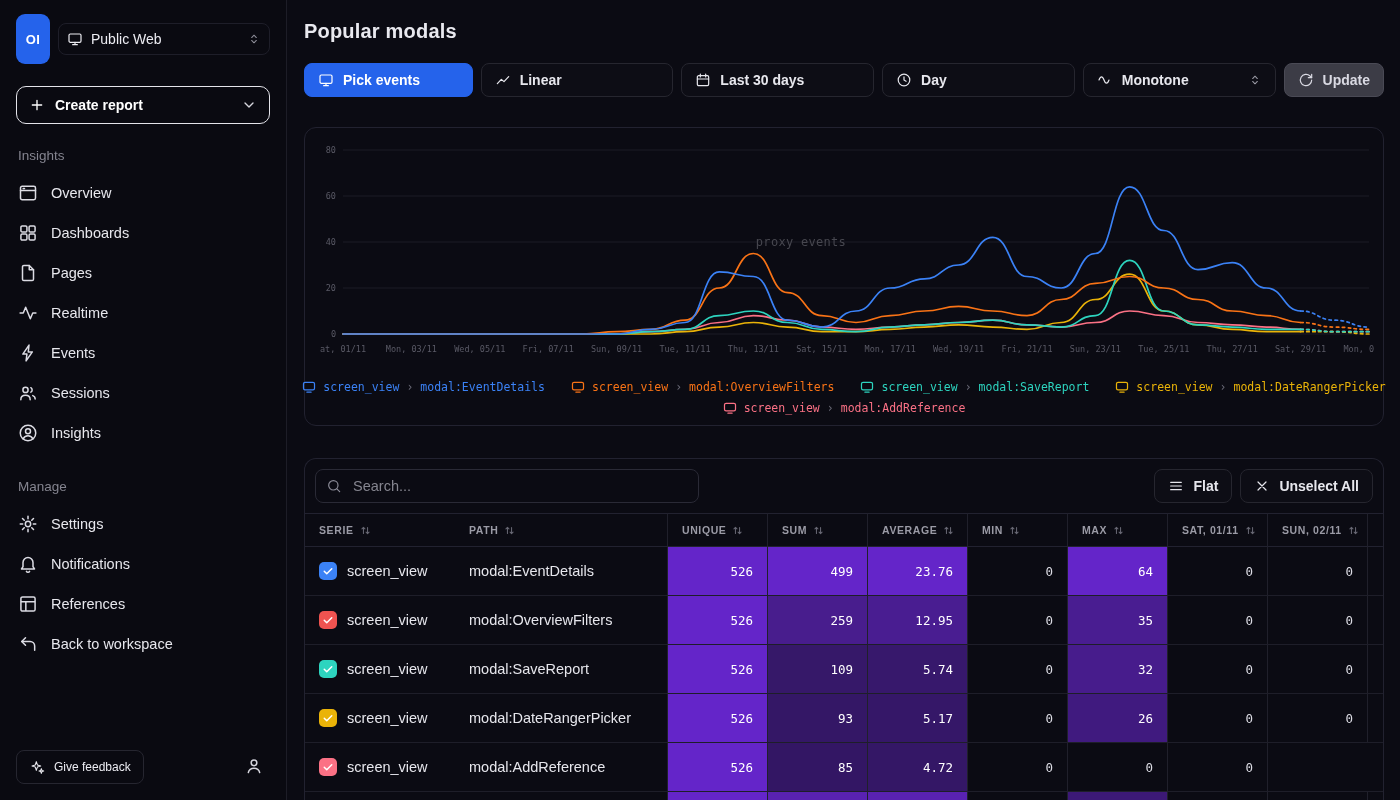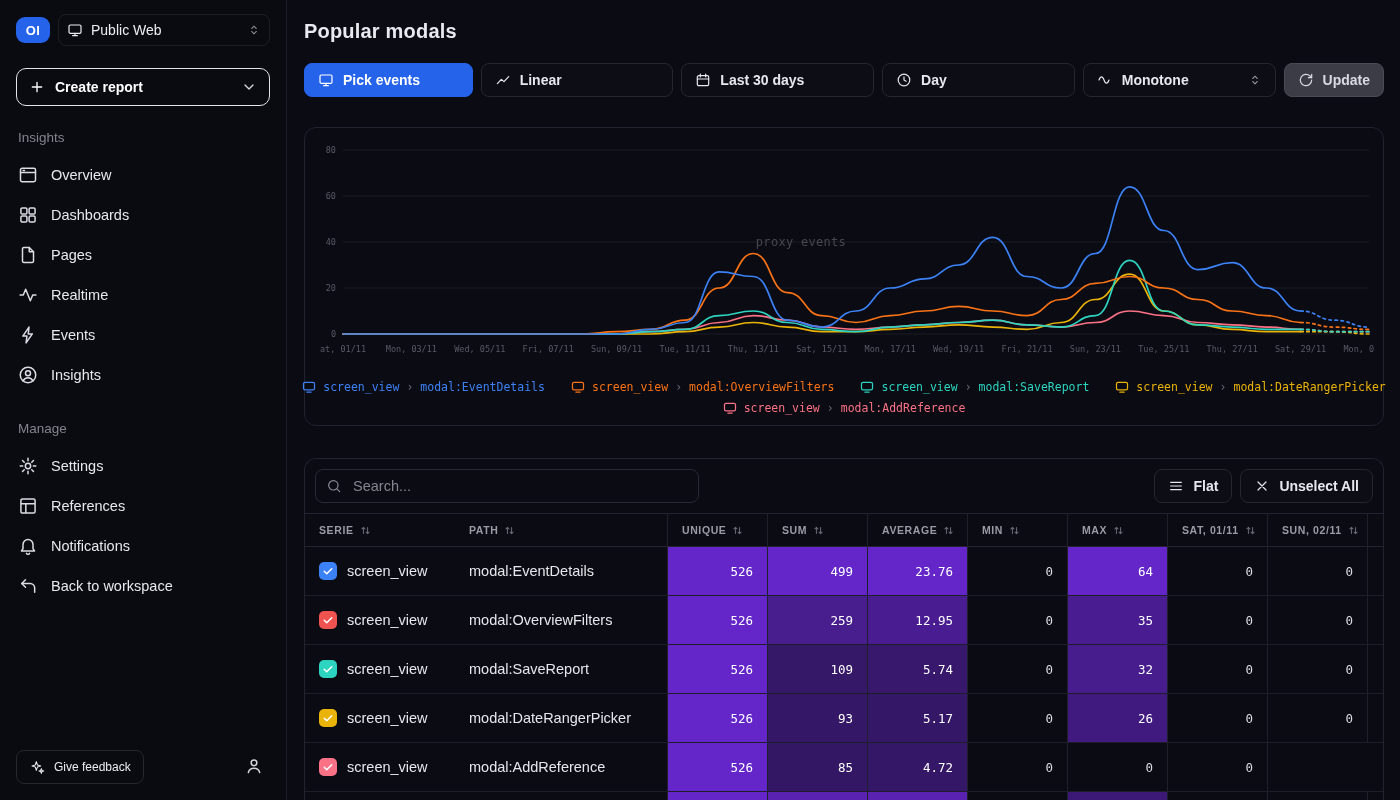--- a/index.html
+++ b/index.html
@@ -6,21 +6,21 @@
   body{width:1400px;height:800px;overflow:hidden;background:#0b0b13;color:#e9e9ef;
        font-family:"Liberation Sans",sans-serif;font-size:14px;display:flex}
   button{font-family:inherit}
   .ic{display:inline-flex;flex:none;width:18px;height:18px}
   .ic svg{width:100%;height:100%;display:block}
   .ic20{width:20px;height:20px}.ic16{width:16px;height:16px}.ic14{width:14px;height:14px}
   
   .sidebar{width:287px;box-sizing:border-box;flex:none;display:flex;flex-direction:column;
            background:#0a0a11;border-right:1px solid #1d1d27;padding:14px 16px 16px}
   .ws-row{display:flex;align-items:center;gap:8px}
-  .logo{width:34px;height:26px;border-radius:9px;background:#2563eb;color:#fff;font-weight:700;
+  .logo{width:34px;height:50px;border-radius:9px;background:#2563eb;color:#fff;font-weight:700;
         font-size:13px;display:flex;align-items:center;justify-content:center;letter-spacing:.5px;cursor:pointer}
   .ws-select{flex:1;display:flex;align-items:center;gap:8px;height:30px;padding:0 8px;border-radius:8px;
              border:1px solid #1e1e29;color:#ececf2;font-weight:400;cursor:pointer}
   .ws-select .dim{margin-left:auto;color:#8d8d98}
   .create-btn{margin-top:22px;height:38px;border-radius:10px;border:1px solid #e4e4ea;background:transparent;
               color:#fff;display:flex;align-items:center;gap:10px;padding:0 12px;font-size:14px;font-weight:600;cursor:pointer}
   .create-btn .right{margin-left:auto;color:#d6d6de}
   #sidebar-nav{margin-top:24px}
   .sec-label{font-size:13.5px;color:#84848f;margin:0 0 10px 2px}
   .sec-label:not(:first-child){margin-top:26px}
@@ -150,54 +150,63 @@
         <span class="ic ic20">
           <svg viewBox="0 0 24 24" fill="none" stroke="currentColor" stroke-width="1.8" stroke-linejoin="round">
             <path d="M13.2 2.5 5.8 13.3h4.9l-1 8.2 7.5-10.8h-4.9z"></path>
           </svg>
         </span>
         <span class="nav-label">Events</span>
       </div>
       <div class="nav-item">
         <span class="ic ic20">
           <svg viewBox="0 0 24 24" fill="none" stroke="currentColor" stroke-width="1.8" stroke-linecap="round" stroke-linejoin="round">
+            <circle cx="9" cy="8.3" r="3.1"></circle>
+            <path d="M3.4 20c0-3.3 2.4-5.2 5.6-5.2s5.6 1.9 5.6 5.2M15.4 5.6a3.1 3.1 0 0 1 0 5.4M17.7 15.1c1.8.7 2.9 2.2 2.9 4.2"></path>
+          </svg>
+        </span>
+        <span class="nav-label">Sessions</span>
+      </div>
+      <div class="nav-item">
+        <span class="ic ic20">
+          <svg viewBox="0 0 24 24" fill="none" stroke="currentColor" stroke-width="1.8" stroke-linecap="round" stroke-linejoin="round">
             <circle cx="12" cy="12" r="9.3"></circle>
             <circle cx="12" cy="10" r="3"></circle>
             <path d="M6.2 19.3c1.1-2.7 3.2-3.9 5.8-3.9s4.7 1.2 5.8 3.9"></path>
           </svg>
         </span>
         <span class="nav-label">Insights</span>
       </div>
       <div class="sec-label">Manage</div>
       <div class="nav-item">
         <span class="ic ic20">
           <svg viewBox="0 0 24 24" fill="none" stroke="currentColor" stroke-width="1.8" stroke-linecap="round">
             <circle cx="12" cy="12" r="3.2"></circle>
             <path d="M12 2.7v2.9M12 18.4v2.9M2.7 12h2.9M18.4 12h2.9M5.4 5.4l2.1 2.1M16.5 16.5l2.1 2.1M18.6 5.4l-2.1 2.1M7.5 16.5l-2.1 2.1"></path>
           </svg>
         </span>
         <span class="nav-label">Settings</span>
       </div>
       <div class="nav-item">
         <span class="ic ic20">
+          <svg viewBox="0 0 24 24" fill="none" stroke="currentColor" stroke-width="1.8" stroke-linecap="round" stroke-linejoin="round">
+            <path d="M18 15.2v-5a6 6 0 1 0-12 0v5L4.2 18h15.6z"></path>
+            <path d="M10.1 20.8a2.1 2.1 0 0 0 3.8 0"></path>
+          </svg>
+        </span>
+        <span class="nav-label">Notifications</span>
+      </div>
+      <div class="nav-item">
+        <span class="ic ic20">
           <svg viewBox="0 0 24 24" fill="none" stroke="currentColor" stroke-width="1.8" stroke-linejoin="round">
             <rect x="3.5" y="3.5" width="17" height="17" rx="2"></rect>
             <path d="M3.5 9.3h17M9.4 9.3v11.2"></path>
           </svg>
         </span>
         <span class="nav-label">References</span>
-      </div>
-      <div class="nav-item">
-        <span class="ic ic20">
-          <svg viewBox="0 0 24 24" fill="none" stroke="currentColor" stroke-width="1.8" stroke-linecap="round" stroke-linejoin="round">
-            <path d="M18 15.2v-5a6 6 0 1 0-12 0v5L4.2 18h15.6z"></path>
-            <path d="M10.1 20.8a2.1 2.1 0 0 0 3.8 0"></path>
-          </svg>
-        </span>
-        <span class="nav-label">Notifications</span>
       </div>
       <div class="nav-item">
         <span class="ic ic20">
           <svg viewBox="0 0 24 24" fill="none" stroke="currentColor" stroke-width="1.8" stroke-linecap="round" stroke-linejoin="round">
             <path d="M9 13.5 4.5 9 9 4.5"></path>
             <path d="M4.5 9h10a5.5 5.5 0 0 1 5.5 5.5v5"></path>
           </svg>
         </span>
         <span class="nav-label">Back to workspace</span>
       </div>

